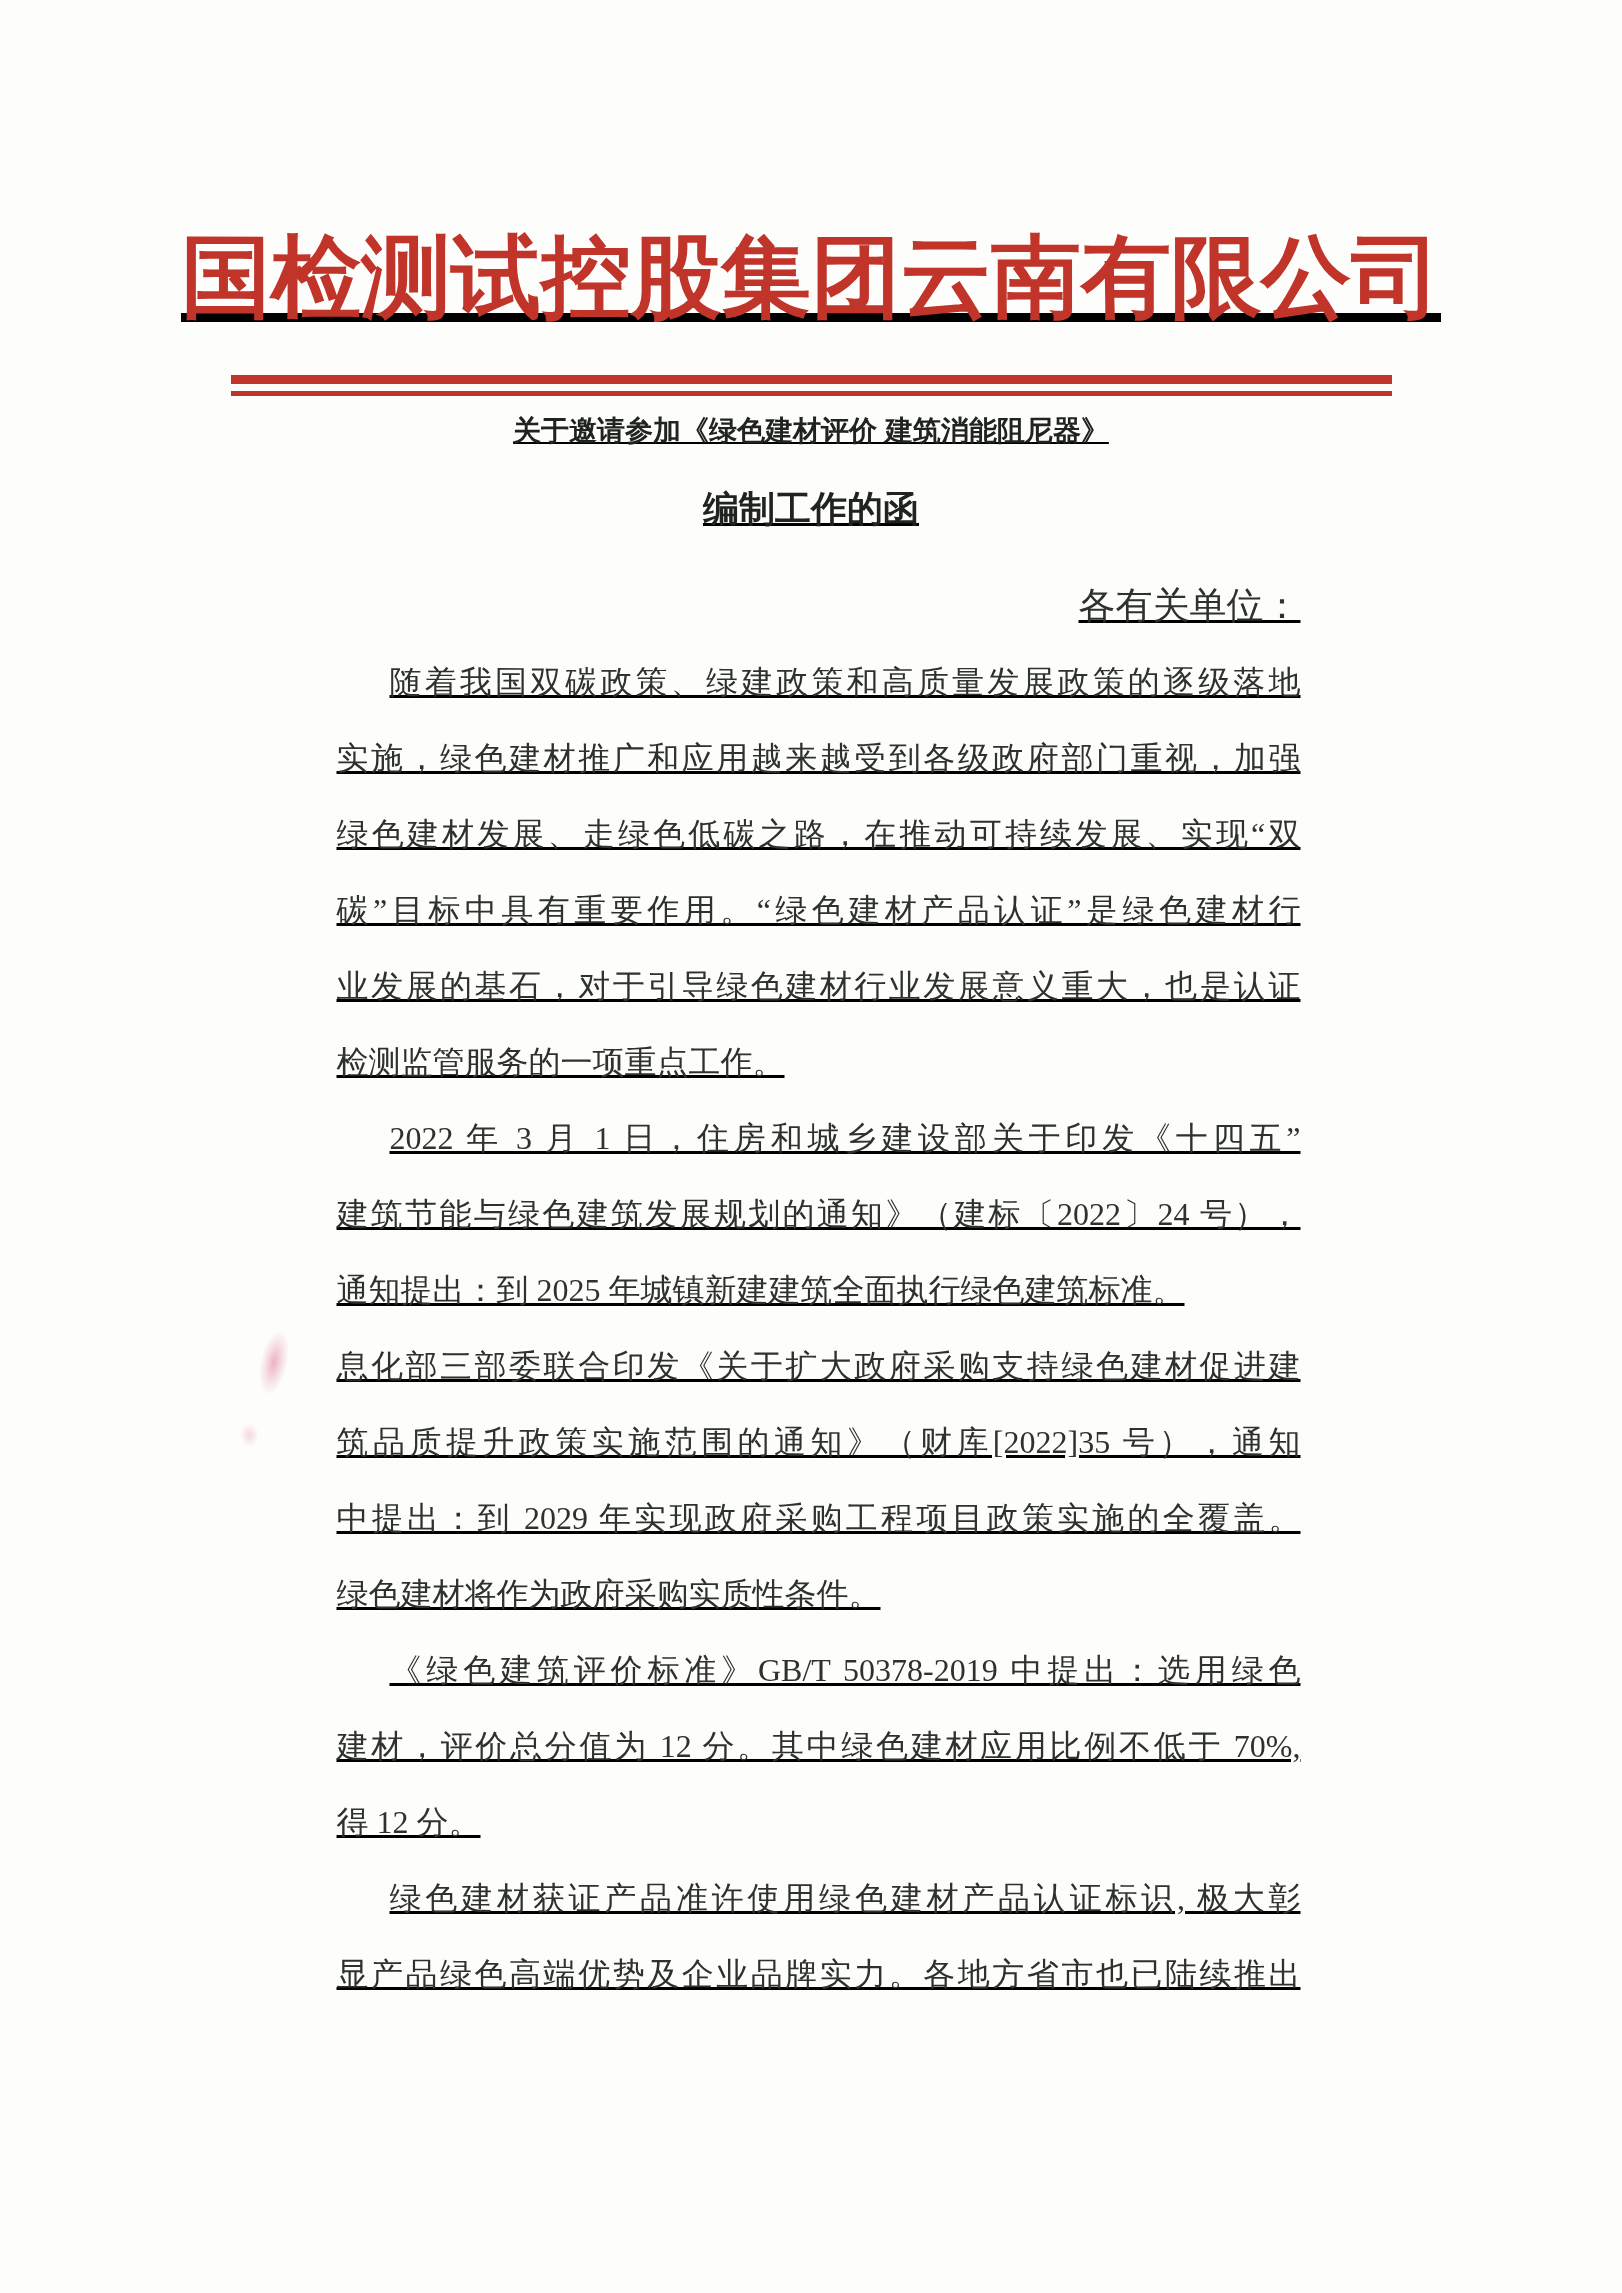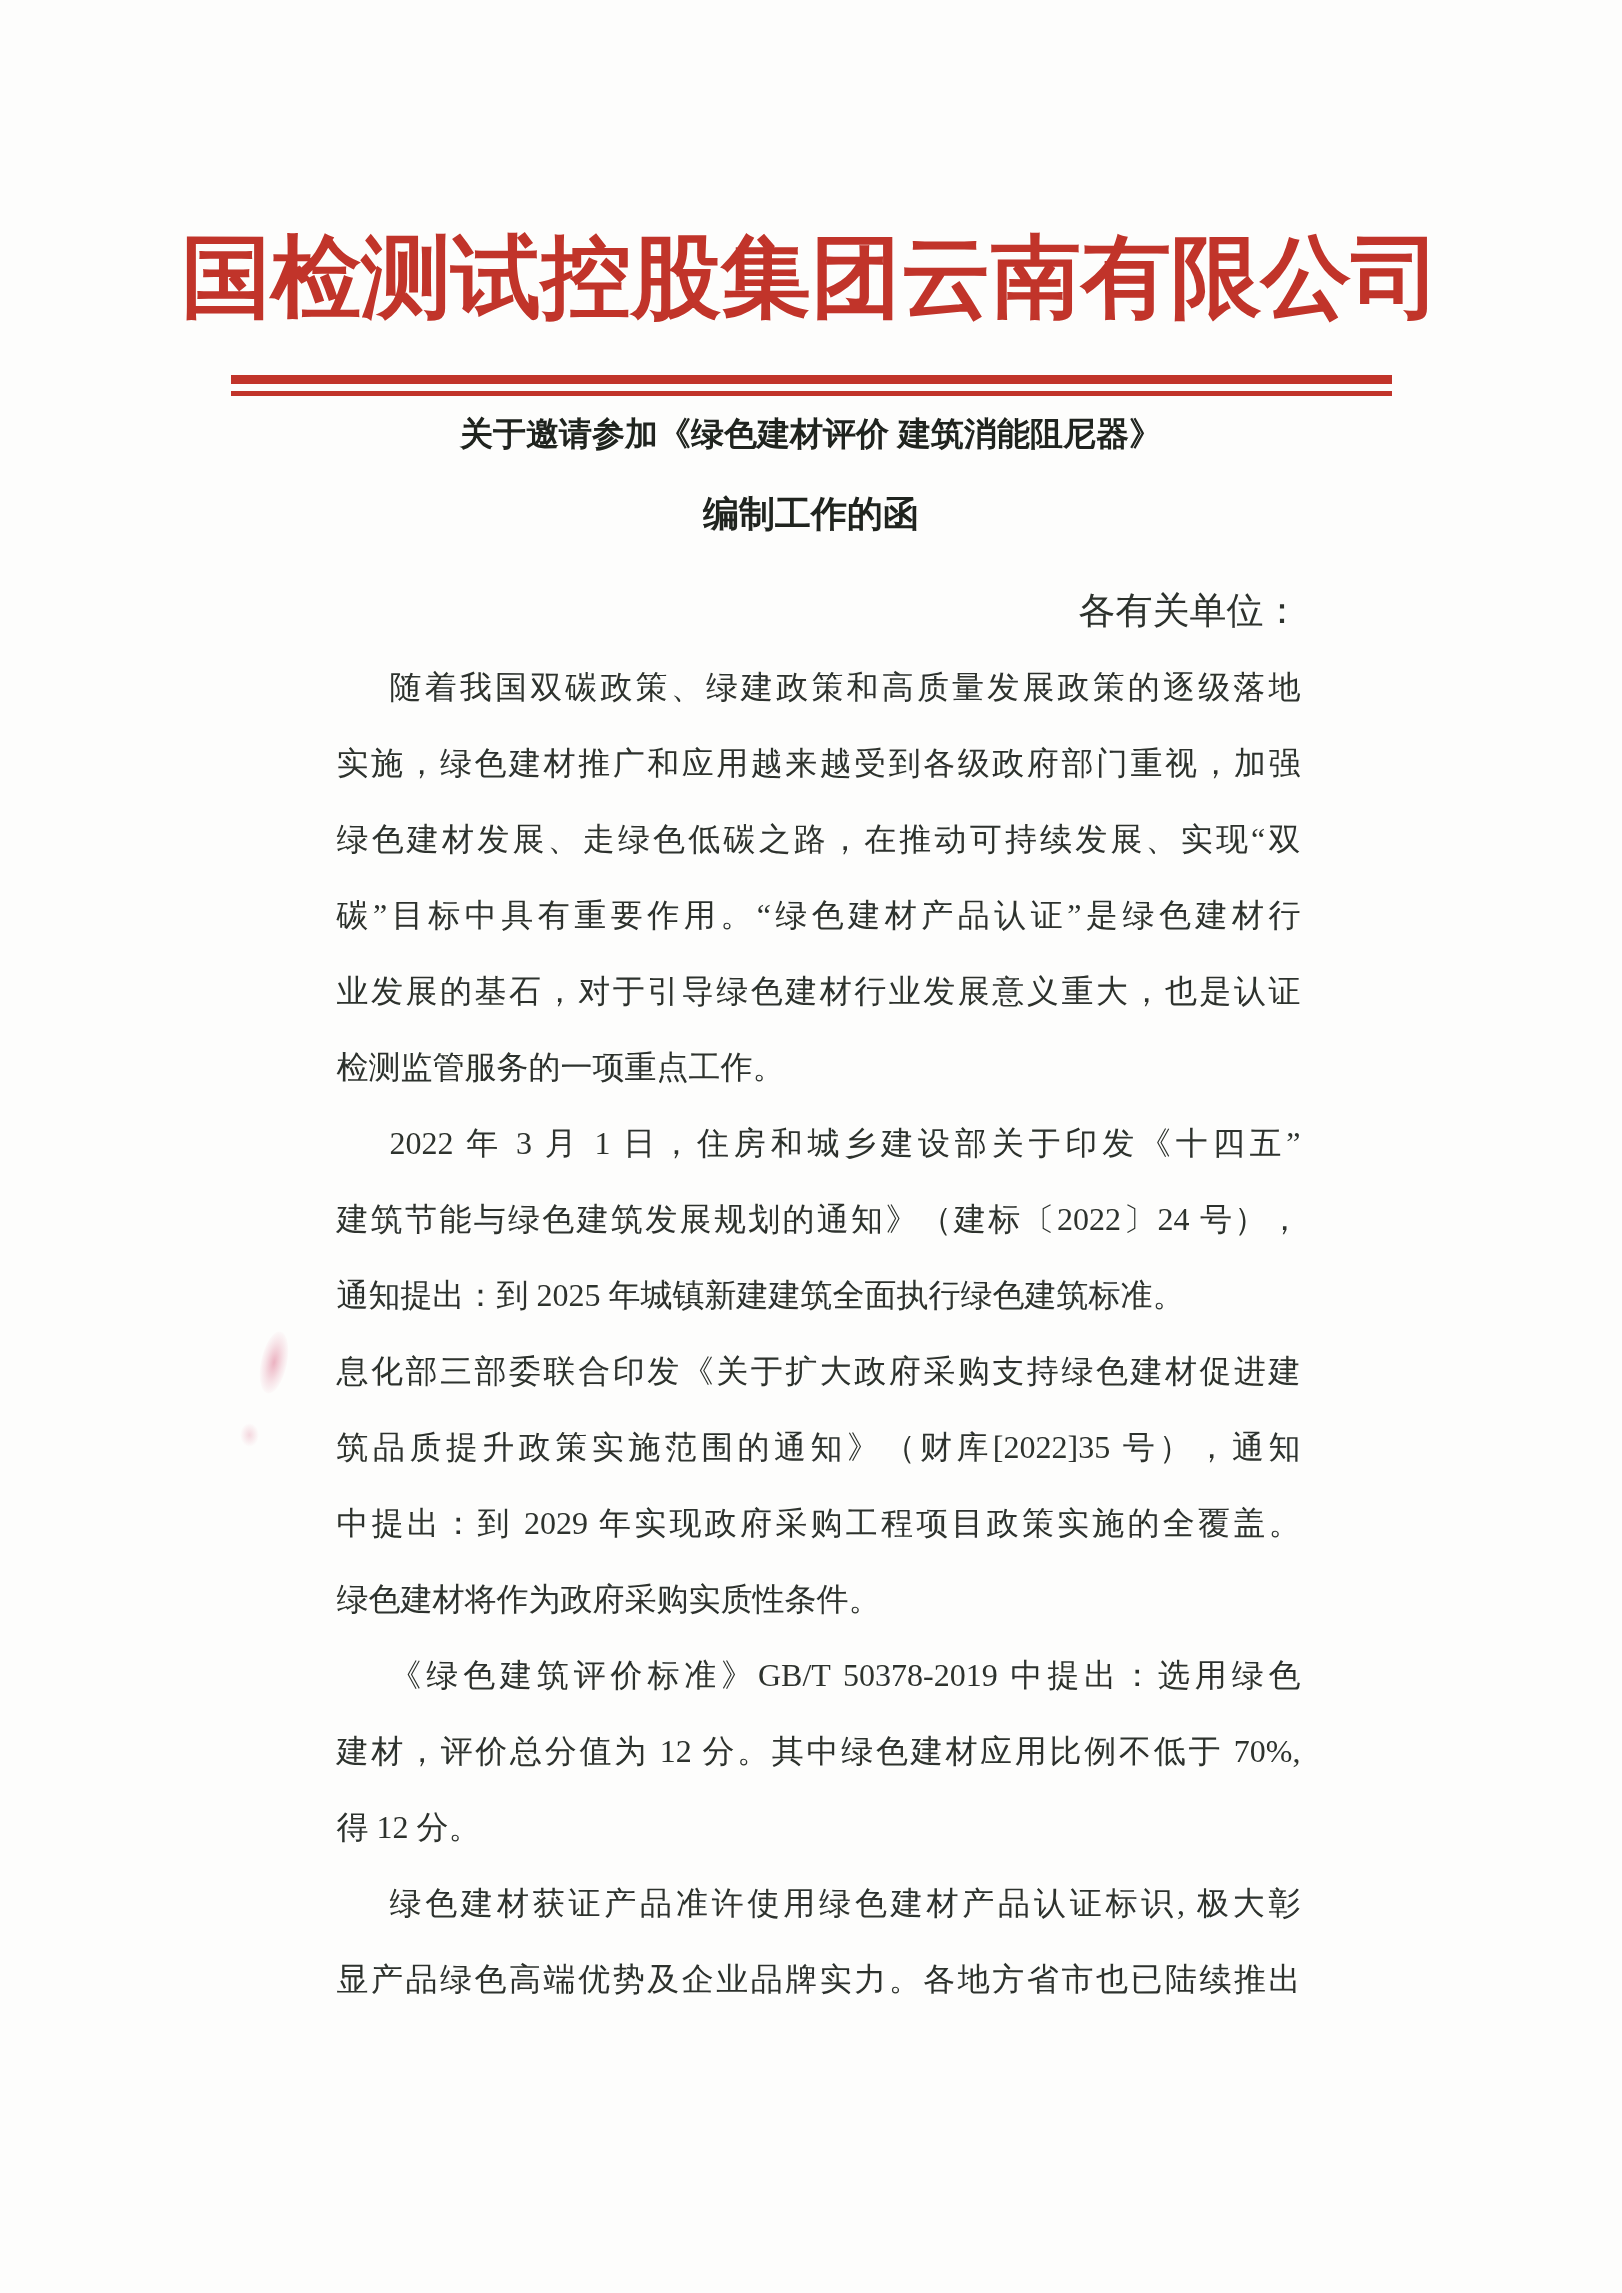--- a/index.html
+++ b/index.html
@@ -10,41 +10,42 @@
     --paper:#fdfdfc;
   }
   html,body{margin:0;padding:0;background:var(--paper);}
   .page{
     position:relative;
     width:1371px;height:2294px;
     margin:0 auto;
     background:var(--paper);
     overflow:hidden;
     font-family:"Liberation Serif", serif;
+    text-decoration:underline;
   }
   .header{padding-top:225px;text-align:center;}
   .company-name{
     font-size:90px;
     font-weight:bold;
     color:var(--accent);
     line-height:1.18;
     white-space:nowrap;
     letter-spacing:0px;
     font-family:"Liberation Serif", serif;
   }
   .rule-wrap{width:1161px;margin:44px auto 0;}
   .rule-thick{height:8.8px;background:var(--accent);}
   .rule-thin{height:4.9px;background:var(--accent);margin-top:6.9px;}
   .subtitle{
     text-align:center;
     font-family:"Liberation Sans", sans-serif;
     font-weight:bold;
     color:var(--heading);
   }
-  .subtitle-line1{margin-top:21.6px;font-size:33px;line-height:1;}
+  .subtitle-line1{margin-top:21.6px;font-size:28px;line-height:1;}
   .subtitle-line2{margin-top:46px;font-size:36px;line-height:1;}
   .body{
     margin:41px 196px 0 211px;
     color:var(--ink);
   }
   .salutation{
     font-size:37px;
     line-height:76px;
     text-align:right;
   }

